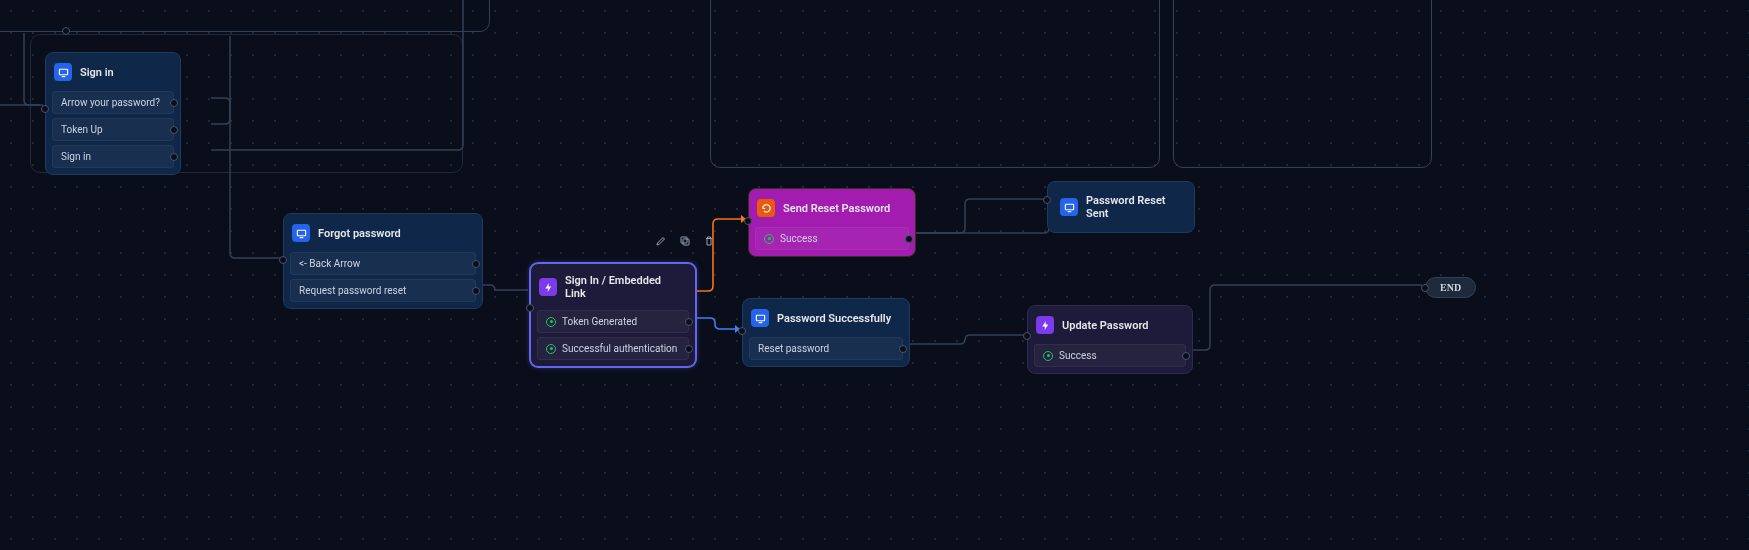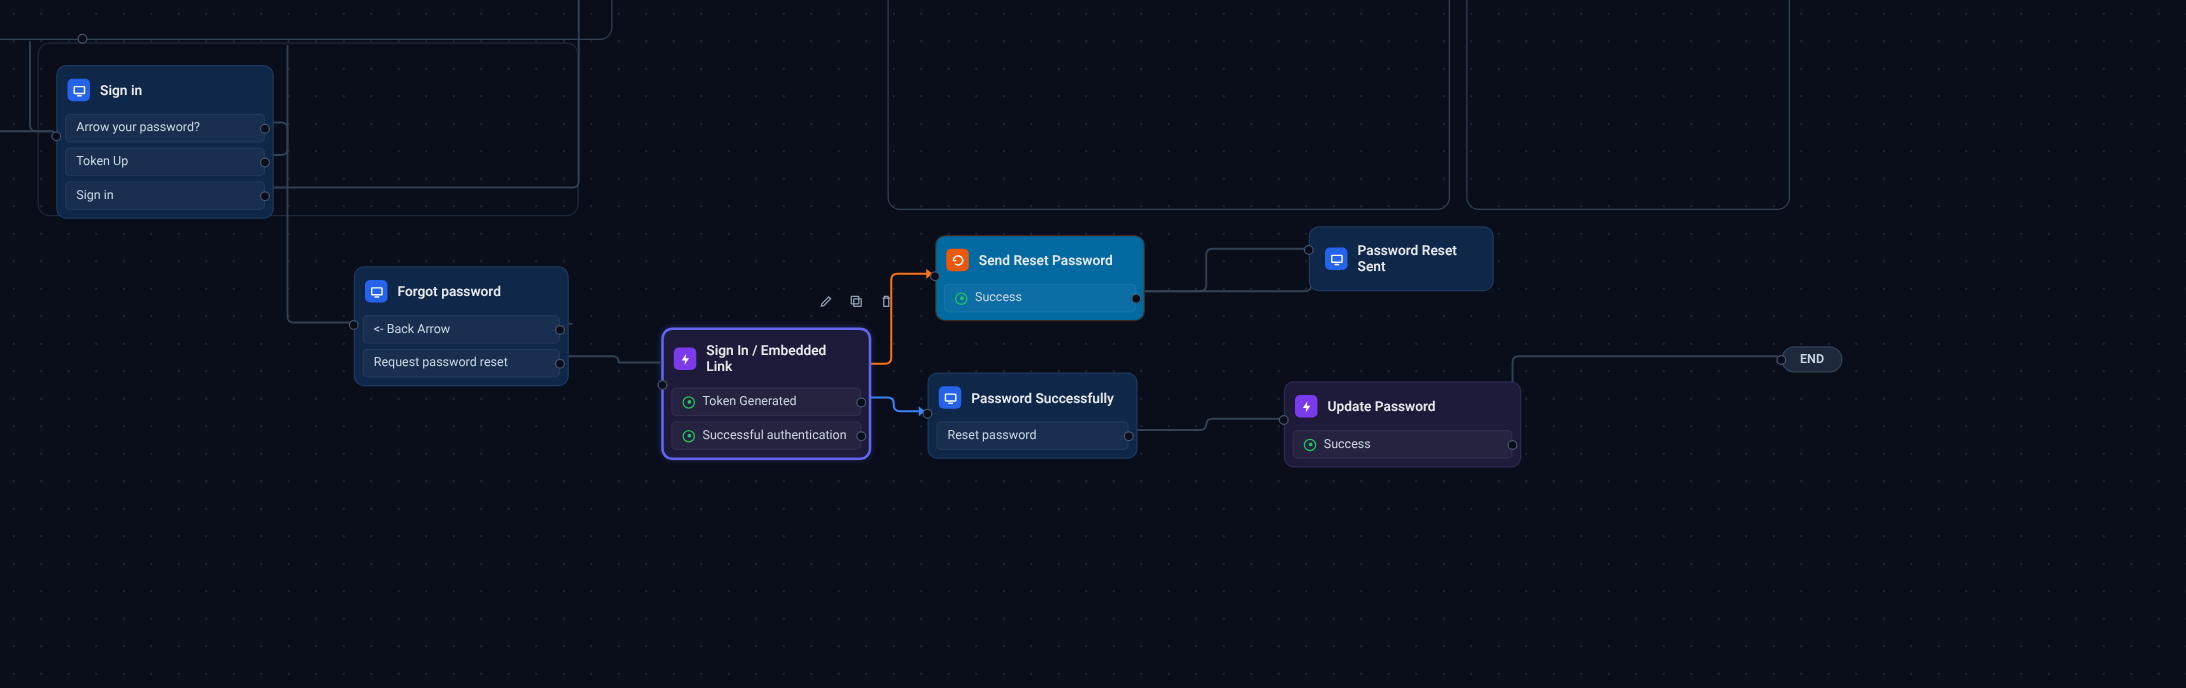--- a/index.html
+++ b/index.html
@@ -27,21 +27,21 @@
     position: absolute;
     border-radius: 8px;
     padding: 6px;
     display: flex; flex-direction: column; gap: 4px;
   }
   .node.blue {
     background: #0f2749;
     border: 1px solid #1e3a5f;
   }
   .node.orange {
-    background: #0369a1;
+    background: #a21caf;
     border: 1px solid #3a2f1e;
   }
   .node.purple {
     background: #1e1b3a;
     border: 1px solid #2e2a50;
   }
   .node.selected {
     box-shadow: 0 0 0 1px #6366f1, 0 0 6px rgba(99,102,241,0.4);
     border-color: #6366f1;
   }
@@ -95,21 +95,21 @@
   .row-check::after {
     content:""; width:3px; height:3px; border-radius:50%; background:#22c55e;
   }
 
   .end-pill {
     position: absolute;
     background: #1e293b;
     border: 1px solid #334155;
     border-radius: 999px;
     padding: 4px 14px;
-    font-size: 10px; font-weight: 600; color: #cbd5e1;
+    font-size: 10px; font-weight: 600; color: #cbd5e1; font-family: Liberation Serif, serif;
   }
   .end-pill .port-in {
     position: absolute;
     left: -5px; top: 50%; transform: translateY(-50%);
     width: 8px; height: 8px; border-radius: 50%;
     background: #0a0e1a;
     border: 1px solid #475569;
   }
 
   .frame {
@@ -182,21 +182,21 @@
 
     <path d="M 1192 350 L 1205 350 Q 1210 350 1210 345 L 1210 290 Q 1210 285 1215 285 L 1422 285" stroke="#334155" stroke-width="1.5" fill="none"></path>
 
     <path d="M 1432 167 L 1432 -30" stroke="#334155" stroke-width="0" fill="none"></path>
 
     <path d="M 1432 168 L 1432 280 Q 1432 285 1427 285 L 1420 285" stroke="#334155" stroke-width="0" fill="none"></path>
 
     <path d="M 1416 -30 L 1416 280 Q 1416 285 1421 285 L 1424 285" stroke="#334155" stroke-width="1.5" fill="none" opacity="0"></path>
   </svg>
 
-  <div class="node blue" style="left:45px; top:52px; width:174px;">
+  <div class="node blue" style="left:45px; top:52px; width:136px;">
     <span class="port-in" style="top:56px;"></span>
     <div class="node-header">
       <span class="node-icon blue">
         <svg viewBox="0 0 24 24" fill="none" stroke="#fff" stroke-width="2.5">
             <rect x="3" y="5" width="18" height="12" rx="1"></rect>
             <line x1="8" y1="21" x2="16" y2="21"></line>
           </svg>
       </span>
       <span class="node-title">Sign in</span>
     </div>
@@ -207,21 +207,21 @@
     <div class="node-row">
       <span>Token Up</span>
       <span class="port-out"></span>
     </div>
     <div class="node-row">
       <span>Sign in</span>
       <span class="port-out"></span>
     </div>
   </div>
 
-  <div class="node blue" style="left:283px; top:213px; width:172px;">
+  <div class="node blue" style="left:283px; top:213px; width:200px;">
     <span class="port-in" style="top:46px;"></span>
     <div class="node-header">
       <span class="node-icon blue">
         <svg viewBox="0 0 24 24" fill="none" stroke="#fff" stroke-width="2.5">
             <rect x="3" y="5" width="18" height="12" rx="1"></rect>
             <line x1="8" y1="21" x2="16" y2="21"></line>
           </svg>
       </span>
       <span class="node-title">Forgot password</span>
     </div>
@@ -316,21 +316,21 @@
           </svg>
       </span>
       <span class="node-title">Password Successfully</span>
     </div>
     <div class="node-row">
       <span>Reset password</span>
       <span class="port-out"></span>
     </div>
   </div>
 
-  <div class="node purple" style="left:1027px; top:305px; width:190px;">
+  <div class="node purple" style="left:1027px; top:305px; width:166px;">
     <span class="port-in" style="top:30px;"></span>
     <div class="node-header">
       <span class="node-icon purple">
         <svg viewBox="0 0 24 24" fill="#fff">
             <path d="M13 2 L5 14 L11 14 L10 22 L18 10 L12 10 Z"></path>
           </svg>
       </span>
       <span class="node-title">Update Password</span>
     </div>
     <div class="node-row">

